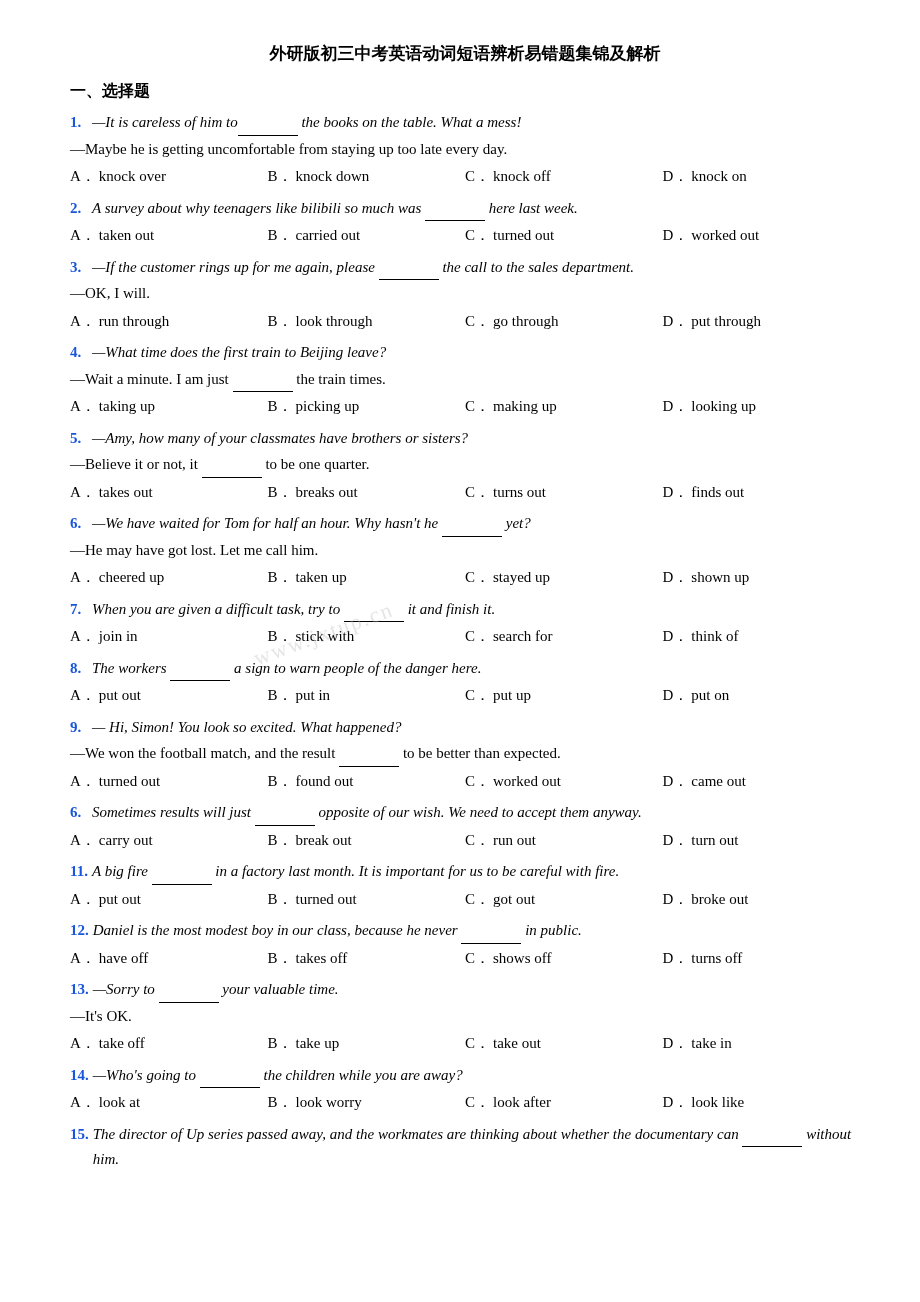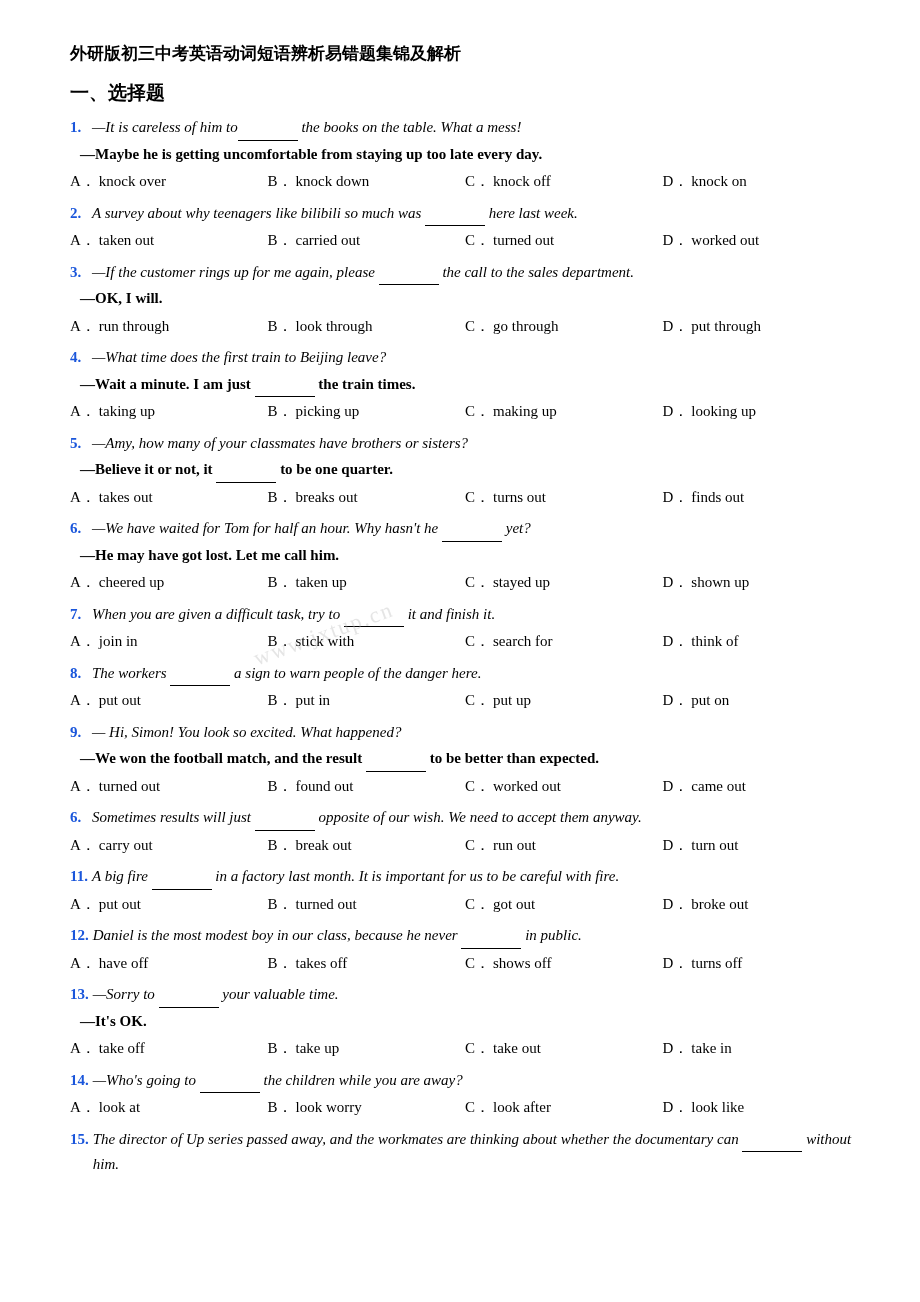--- a/index.html
+++ b/index.html
@@ -7,28 +7,28 @@
       background: #fff;
       font-family: "SimSun", "宋体", serif;
       font-size: 15px;
       color: #000;
       width: 920px;
       min-height: 1302px;
       padding: 40px 60px 40px 70px;
       line-height: 1.7;
     }
     .page-title {
-      text-align: left;
+      text-align: center;
       font-size: 17px;
       font-weight: bold;
       margin-bottom: 8px;
       font-family: "SimHei", "黑体", sans-serif;
     }
     .section-title {
-      font-size: 19px;
+      font-size: 16px;
       font-weight: bold;
       margin-bottom: 6px;
       font-family: "SimHei", "黑体", sans-serif;
     }
     .question {
       margin-bottom: 4px;
     }
     .question-line {
       display: flex;
       align-items: baseline;
@@ -59,23 +59,22 @@
     .option {
       flex: 1;
       display: flex;
       align-items: baseline;
       gap: 3px;
     }
     .opt-letter {
       min-width: 14px;
     }
     .dialog-line {
-      margin-left: 10px;
+      margin-left: 0;
       margin-bottom: 1px;
-      font-weight: bold;
     }
     .watermark {
       position: absolute;
       color: rgba(180,180,180,0.35);
       font-size: 22px;
       transform: rotate(-20deg);
       pointer-events: none;
       user-select: none;
       top: 615px;
       left: 250px;

